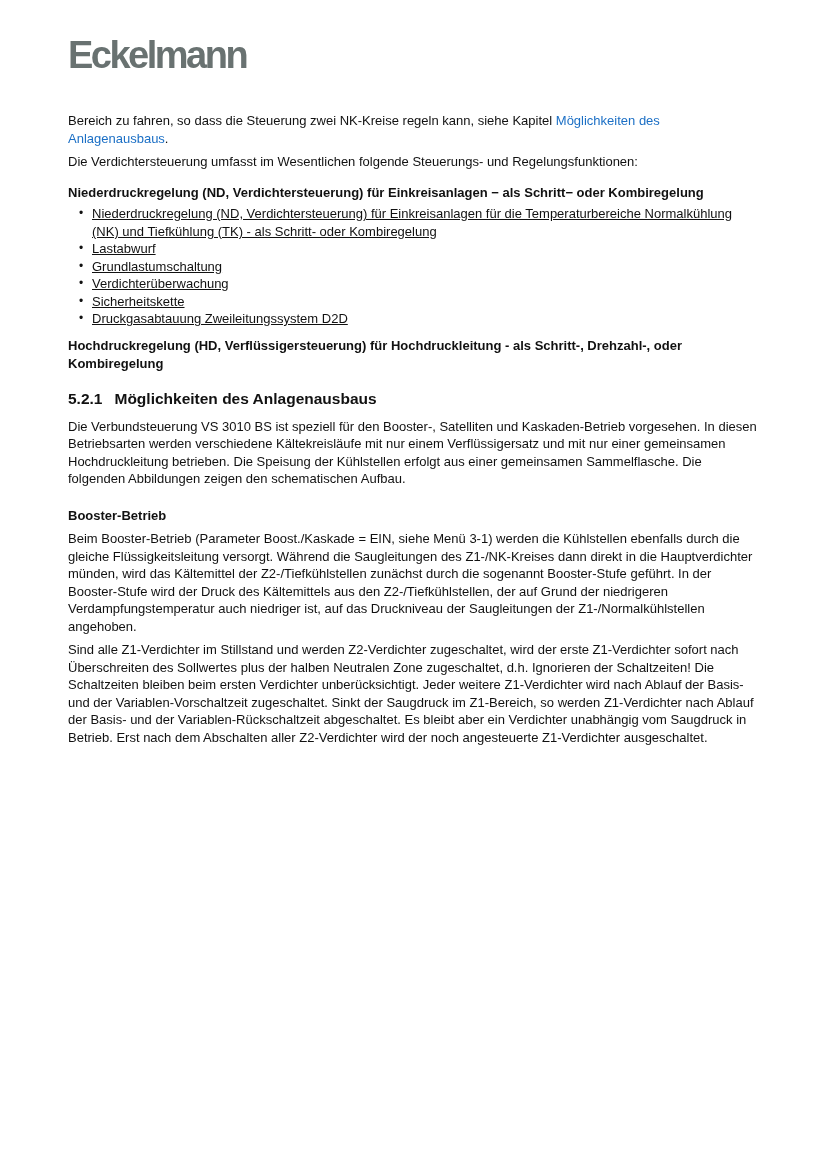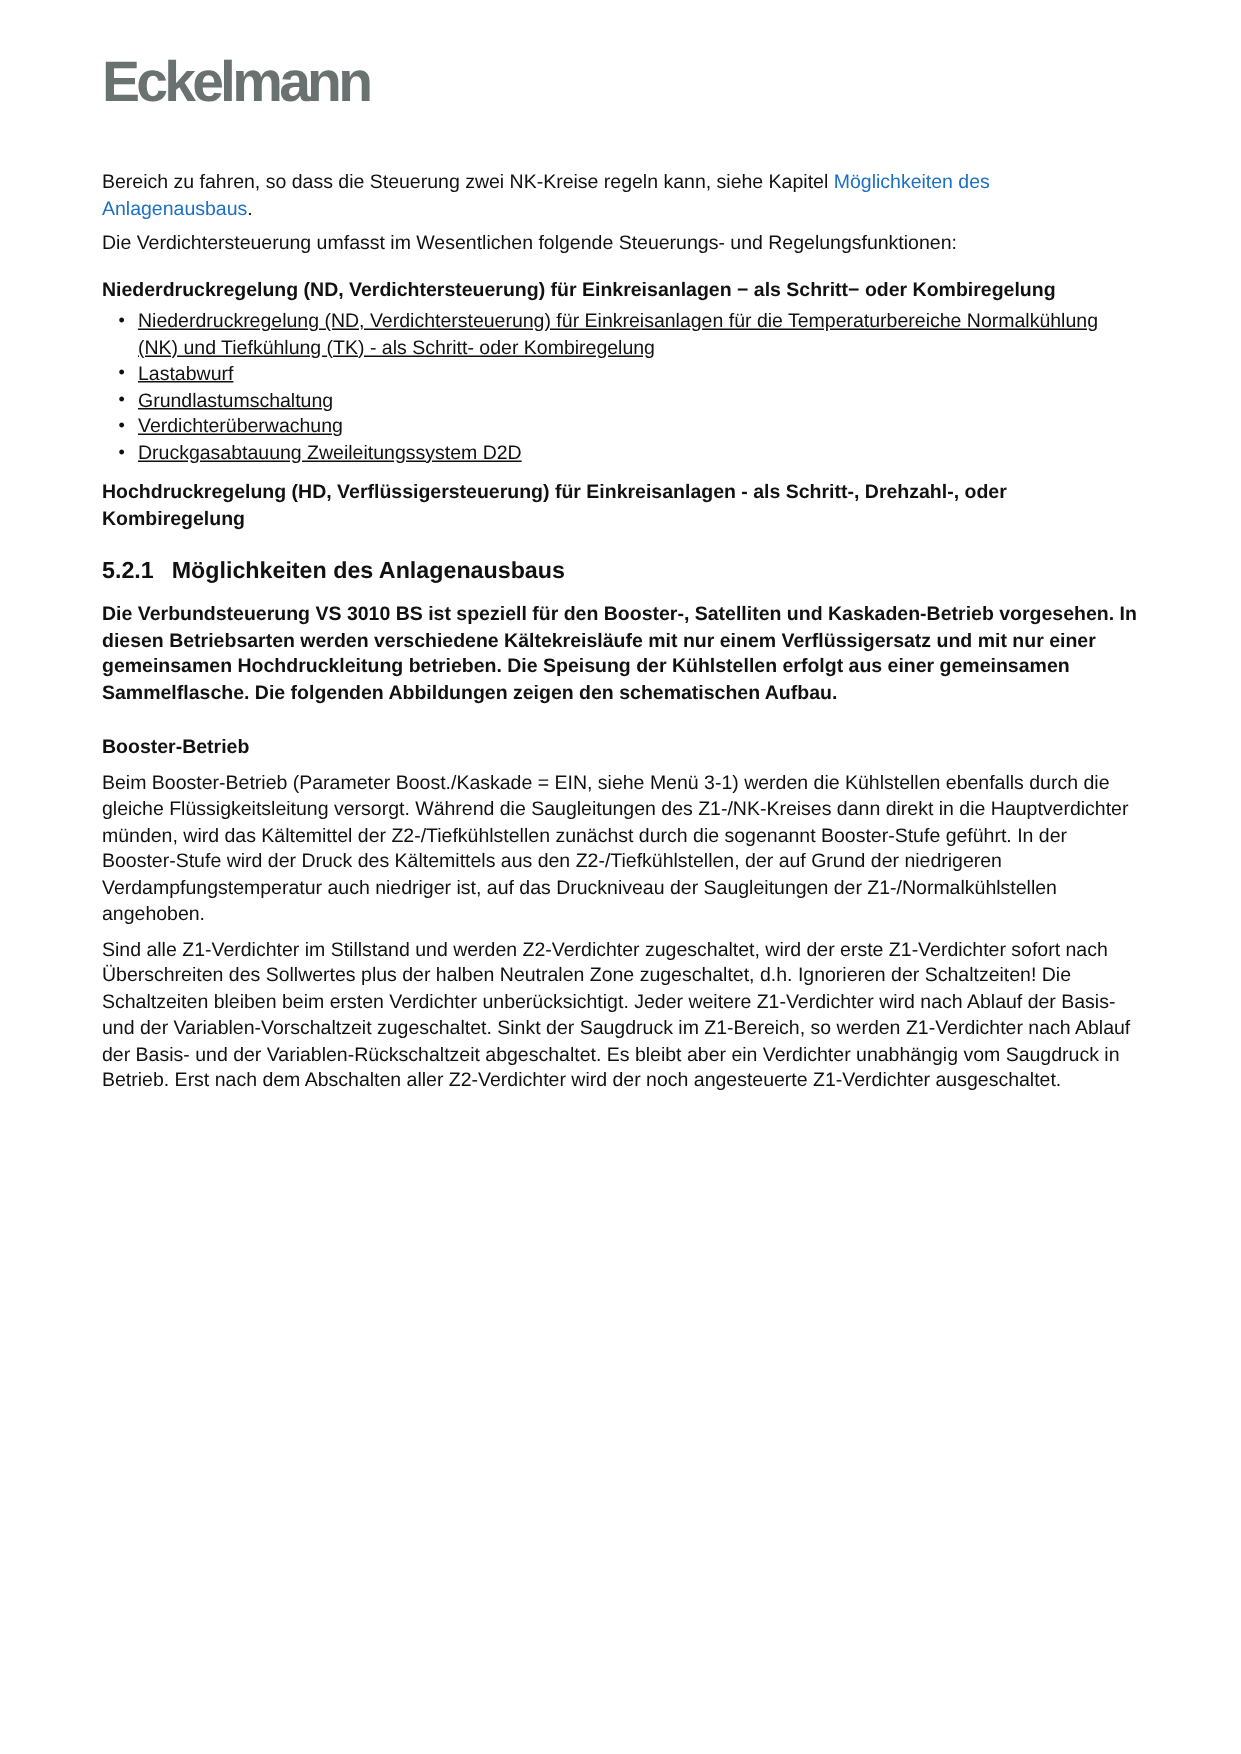--- a/index.html
+++ b/index.html
@@ -65,21 +65,21 @@
     top: 0;
     font-size: 12px;
   }
   h2.section-heading {
     margin: 16px 0 0 0;
     font-size: 15.5px;
     line-height: 20px;
     font-weight: 700;
   }
   .sec-num { margin-right: 12px; }
-  .para-after-section { margin-top: 9px; font-weight: bold; }
+  .para-after-section { margin-top: 9px; }
   .footer {
     position: absolute;
     left: 68px;
     right: 60px;
     top: 1121px;
     display: grid;
     grid-template-columns: 1fr auto 1fr;
     font-size: 17px;
     line-height: 16px;
     font-style: italic;
@@ -103,24 +103,25 @@
 
     <p class="para">Die Verdichtersteuerung umfasst im Wesentlichen folgende Steuerungs- und Regelungsfunktionen:</p>
 
     <p class="bold-heading nowrap">Niederdruckregelung (ND, Verdichtersteuerung) für Einkreisanlagen − als Schritt− oder Kombiregelung</p>
 
     <ul class="bullets">
       <li>Niederdruckregelung (ND, Verdichtersteuerung) für Einkreisanlagen für die Temperaturbereiche Normalkühlung (NK) und Tiefkühlung (TK) - als Schritt- oder Kombiregelung</li>
       <li>Lastabwurf</li>
       <li>Grundlastumschaltung</li>
       <li>Verdichterüberwachung</li>
+      <li>Sicherheitskette</li>
       <li>Druckgasabtauung Zweileitungssystem D2D</li>
     </ul>
 
-    <p class="bold-heading hd-heading">Hochdruckregelung (HD, Verflüssigersteuerung) für Einkreisanlagen - als Schritt-, Drehzahl-, oder Kombiregelung</p>
+    <p class="bold-heading hd-heading">Hochdruckregelung (HD, Verflüssigersteuerung) für Hochdruckleitung - als Schritt-, Drehzahl-, oder Kombiregelung</p>
 
     <h2 class="section-heading">
       <span class="sec-num">5.2.1</span><span>Möglichkeiten des Anlagenausbaus</span>
     </h2>
 
     <p class="para para-after-section">Die Verbundsteuerung VS 3010 BS ist speziell für den Booster-, Satelliten und Kaskaden-Betrieb vorgesehen. In diesen Betriebsarten werden verschiedene Kältekreisläufe mit nur einem Verflüssigersatz und mit nur einer gemeinsamen Hochdruckleitung betrieben. Die Speisung der Kühlstellen erfolgt aus einer gemeinsamen Sammelflasche. Die folgenden Abbildungen zeigen den schematischen Aufbau.</p>
 
     <p class="bold-heading booster-heading">Booster-Betrieb</p>
 
     <p class="para">Beim Booster-Betrieb (Parameter Boost./Kaskade = EIN, siehe Menü 3-1) werden die Kühlstellen ebenfalls durch die gleiche Flüssigkeitsleitung versorgt. Während die Saugleitungen des Z1-/NK-Kreises dann direkt in die Hauptverdichter münden, wird das Kältemittel der Z2-/Tiefkühlstellen zunächst durch die sogenannt Booster-Stufe geführt. In der Booster-Stufe wird der Druck des Kältemittels aus den Z2-/Tiefkühlstellen, der auf Grund der niedrigeren Verdampfungstemperatur auch niedriger ist, auf das Druckniveau der Saugleitungen der Z1-/Normalkühlstellen angehoben.</p>

